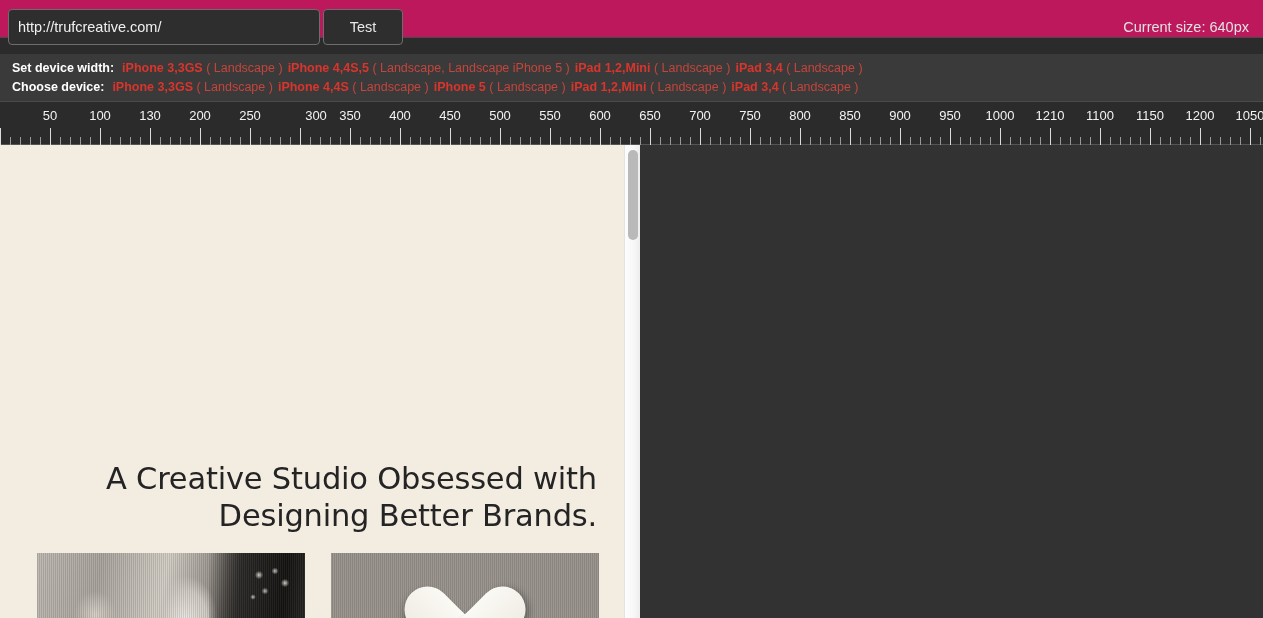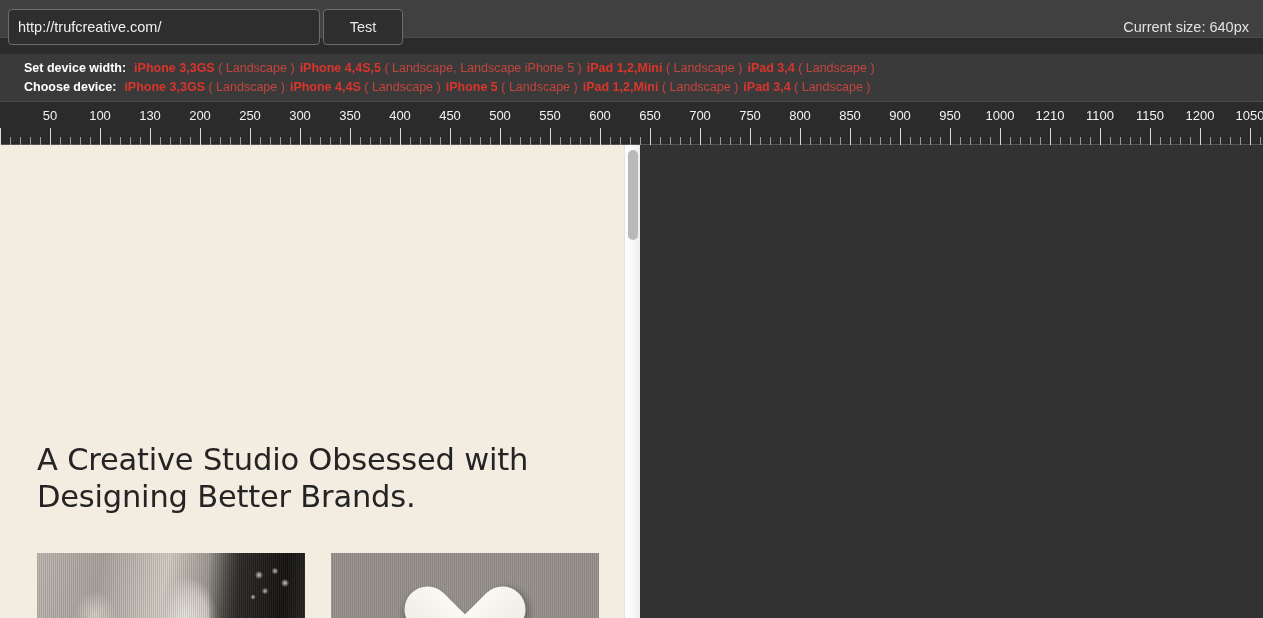--- a/index.html
+++ b/index.html
@@ -10,21 +10,21 @@
   }
   body {
     font-family: "Liberation Sans", sans-serif;
     -webkit-font-smoothing: antialiased;
   }
   #app { position: relative; width: 1263px; height: 618px; overflow: hidden; }
 
   
   .toolbar {
     position: absolute; left: 0; top: 0; width: 1263px; height: 38px;
-    background: #404040;
+    background: #be185d;
     border-bottom: 1px solid #4a4a4a;
     box-sizing: border-box;
   }
   .url-input {
     position: absolute; left: 8px; top: 9px;
     width: 312px; height: 36px;
     background: #2e2e2e;
     border: 1px solid #6d6d6d;
     border-radius: 4px;
     color: #f0f0f0;
@@ -53,21 +53,21 @@
     font-size: 14.5px;
     white-space: nowrap;
   }
 
   
   .devpanel {
     position: absolute; left: 0; top: 54px; width: 1263px; height: 48px;
     background: #3a3a3a;
     border-bottom: 1px solid #4a4a4a;
     box-sizing: border-box;
-    padding: 5px 0 0 24px;
+    padding: 5px 0 0 12px;
   }
   .devrow {
     font-size: 12.5px;
     line-height: 19px;
     white-space: nowrap;
     color: #fff;
   }
   .devrow .rowlabel {
     color: #ffffff;
     font-weight: bold;
@@ -153,29 +153,30 @@
   }
   .site-nav .navlink { color: #1c1c1c; cursor: pointer; }
   .site-nav .navsep { color: #3a3a3a; margin: 0 9px; }
 
   
   .hero {
     position: absolute; left: 0; top: 123px; width: 624px; height: 350px;
     background: #f3ece1;
   }
   .headline {
-    position: absolute; left: 37px; top: 173px;
+    position: absolute; left: 37px; top: 192px;
     width: 560px;
     font-size: 30.5px;
     line-height: 37px;
     color: #242424;
     font-family: "DejaVu Sans", sans-serif;
     font-weight: normal;
     letter-spacing: -0.2px;
     margin: 0;
+    text-align: right;
   }
   .tiles { position: absolute; left: 37px; top: 285px; width: 570px; }
   .tile { position: absolute; top: 0; width: 268px; }
   .tile.t0 { left: 0; }
   .tile.t1 { left: 294px; }
   .tile-thumb {
     width: 268px; height: 187px;
     overflow: hidden; position: relative;
     background: #9a9a9a;
   }
@@ -389,21 +390,21 @@
       <div class="tick minor" style="left: 1220px;"></div>
       <div class="tick minor" style="left: 1230px;"></div>
       <div class="tick minor" style="left: 1240px;"></div>
       <div class="tick major" style="left: 1250px;"></div>
       <div class="tick minor" style="left: 1260px;"></div>
       <div class="tlabel" style="left: 50px;">50</div>
       <div class="tlabel" style="left: 100px;">100</div>
       <div class="tlabel" style="left: 150px;">130</div>
       <div class="tlabel" style="left: 200px;">200</div>
       <div class="tlabel" style="left: 250px;">250</div>
-      <div class="tlabel" style="left: 300px;">300</div>
+      <div class="tlabel" style="left: 316px;">300</div>
       <div class="tlabel" style="left: 350px;">350</div>
       <div class="tlabel" style="left: 400px;">400</div>
       <div class="tlabel" style="left: 450px;">450</div>
       <div class="tlabel" style="left: 500px;">500</div>
       <div class="tlabel" style="left: 550px;">550</div>
       <div class="tlabel" style="left: 600px;">600</div>
       <div class="tlabel" style="left: 650px;">650</div>
       <div class="tlabel" style="left: 700px;">700</div>
       <div class="tlabel" style="left: 750px;">750</div>
       <div class="tlabel" style="left: 800px;">800</div>

